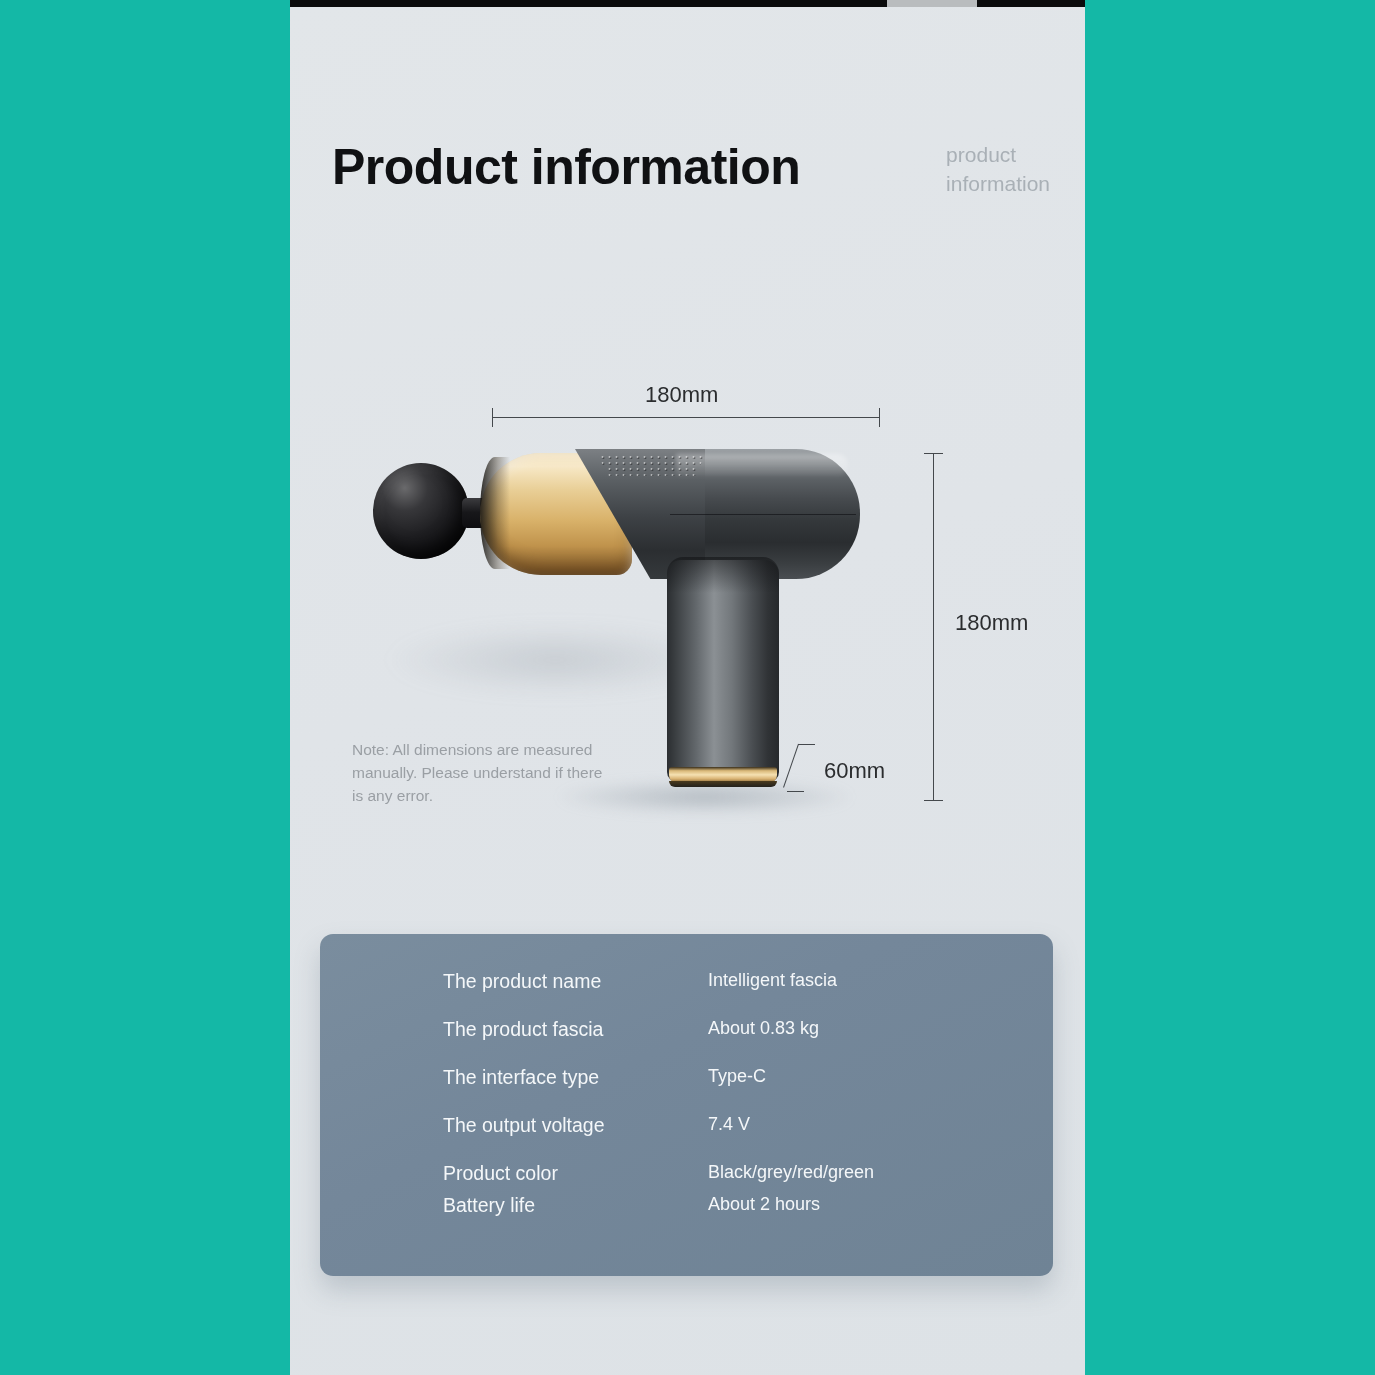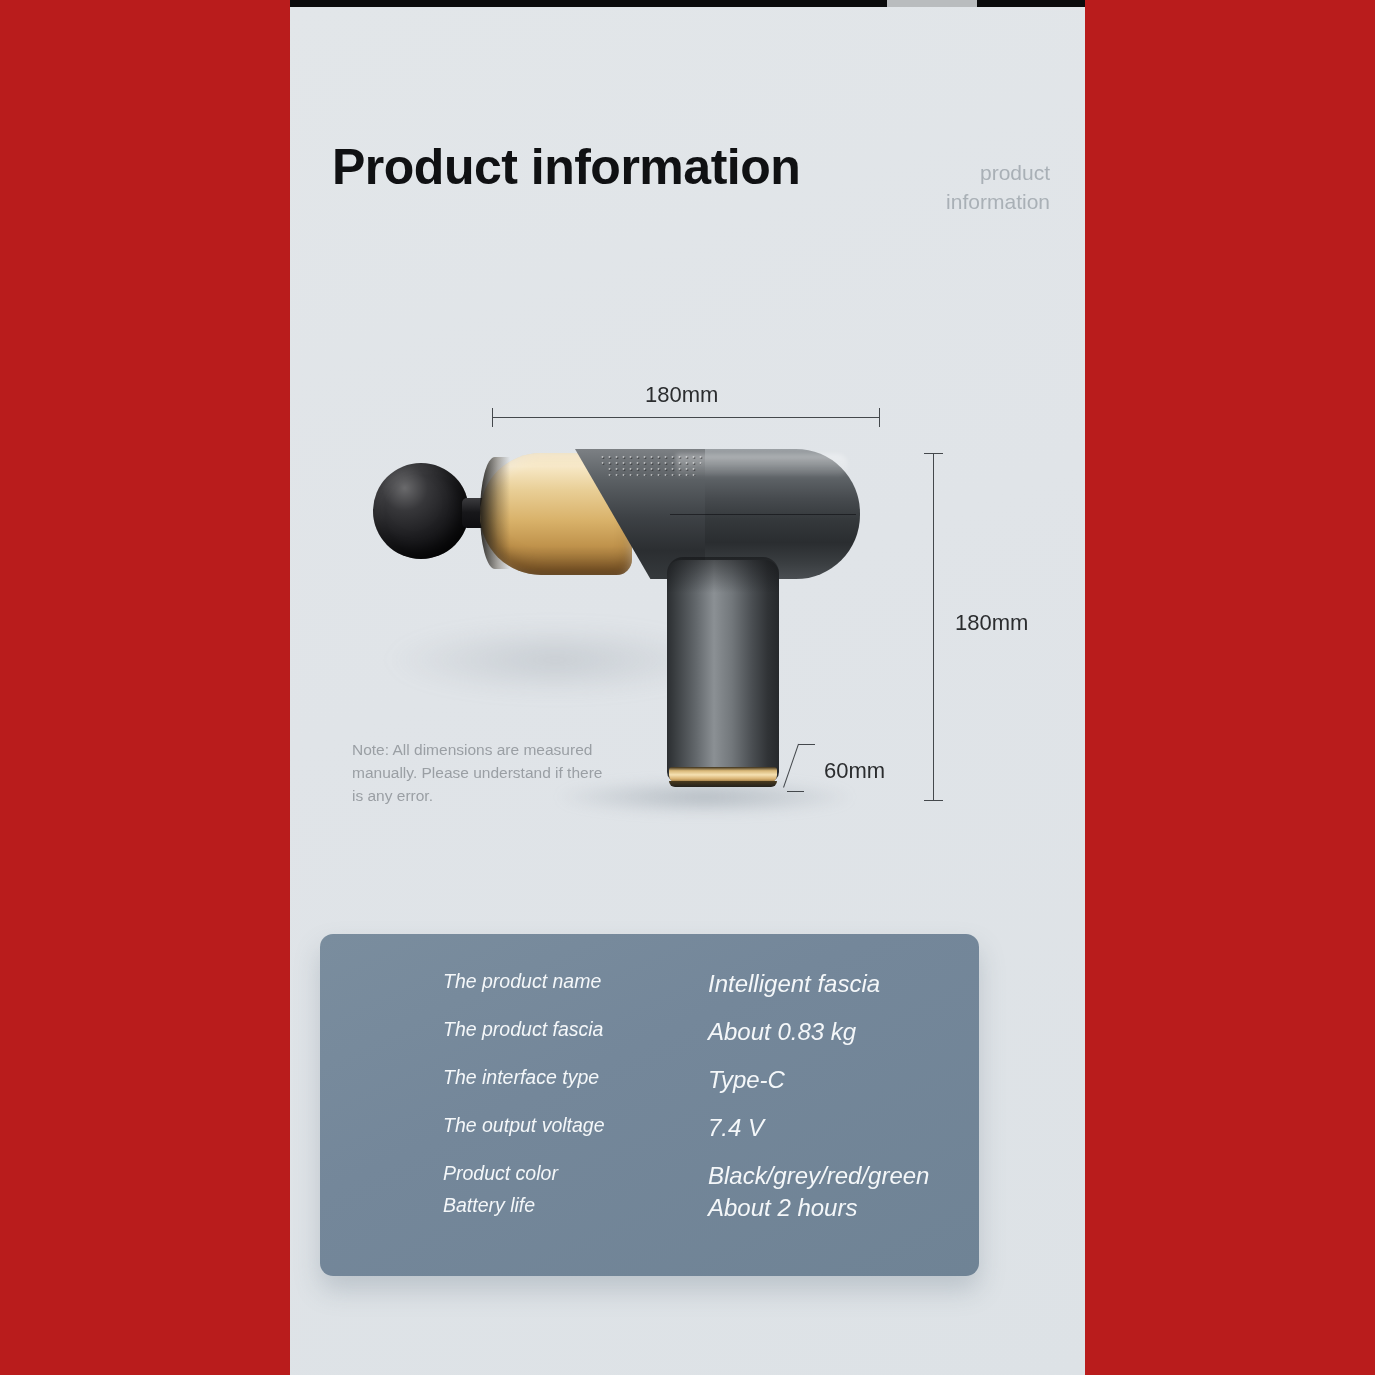--- a/index.html
+++ b/index.html
@@ -10,21 +10,21 @@
     height: 1375px;
     background: #ffffff;
     font-family: "Liberation Sans", sans-serif;
     overflow: hidden;
   }
 
   #page {
     position: relative;
     width: 1375px;
     height: 1375px;
-    background: #b91c1c;
+    background: #14b8a6;
   }
 
   
   #content {
     position: absolute;
     left: 290px;
     top: 0;
     width: 795px;
     height: 1375px;
     background: linear-gradient(160deg, #e2e6e9 0%, #e0e4e8 45%, #dde2e6 100%);
@@ -58,22 +58,22 @@
     top: 20px;
     font-size: 50px;
     font-weight: 700;
     letter-spacing: -0.5px;
     color: #101113;
     white-space: nowrap;
   }
   #subtitle {
     position: absolute;
     right: 35px;
-    top: 40px;
-    text-align: right;
+    top: 22px;
+    text-align: left;
     font-size: 21px;
     line-height: 29px;
     color: #a9b0b6;
     font-weight: 400;
   }
 
   
   #stage {
     position: absolute;
     left: 0;
@@ -341,47 +341,46 @@
     height: 6px;
     border-radius: 0 0 9px 9px;
     background: linear-gradient(180deg, #4a3a1d 0%, #22201c 100%);
   }
 
   
   #spec-card {
     position: absolute;
     left: 30px;
     top: 934px;
-    width: 659px;
+    width: 733px;
     height: 342px;
     border-radius: 13px;
     background: linear-gradient(155deg, #7a8d9e 0%, #74879a 40%, #6f8395 100%);
     box-shadow: 0 14px 26px rgba(110,125,140,0.30);
-    font-style: italic;
   }
 
   .spec-row {
     position: absolute;
     left: 0;
     width: 733px;
     height: 30px;
   }
   .spec-label {
     position: absolute;
     left: 123px;
     top: 0;
     font-size: 19.5px;
     color: #f4f7f9;
     white-space: nowrap;
   }
   .spec-value {
     position: absolute;
     left: 388px;
     top: 0;
-    font-size: 24px;
+    font-size: 18px;
     color: #f4f7f9;
     white-space: nowrap;
   }
 </style>
 </head>
 <body>
 
 <div id="page">
 
   <div id="content">

